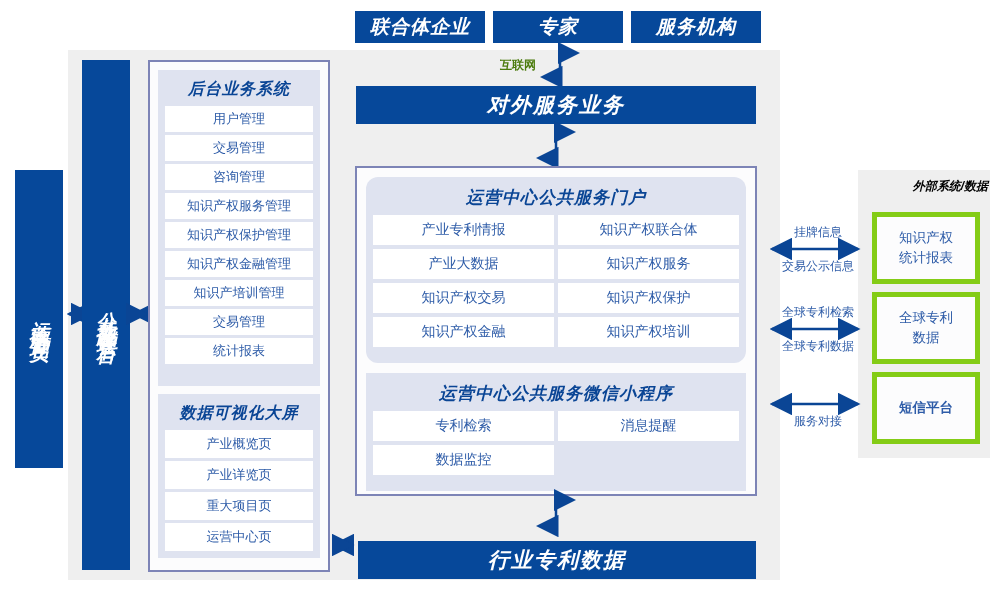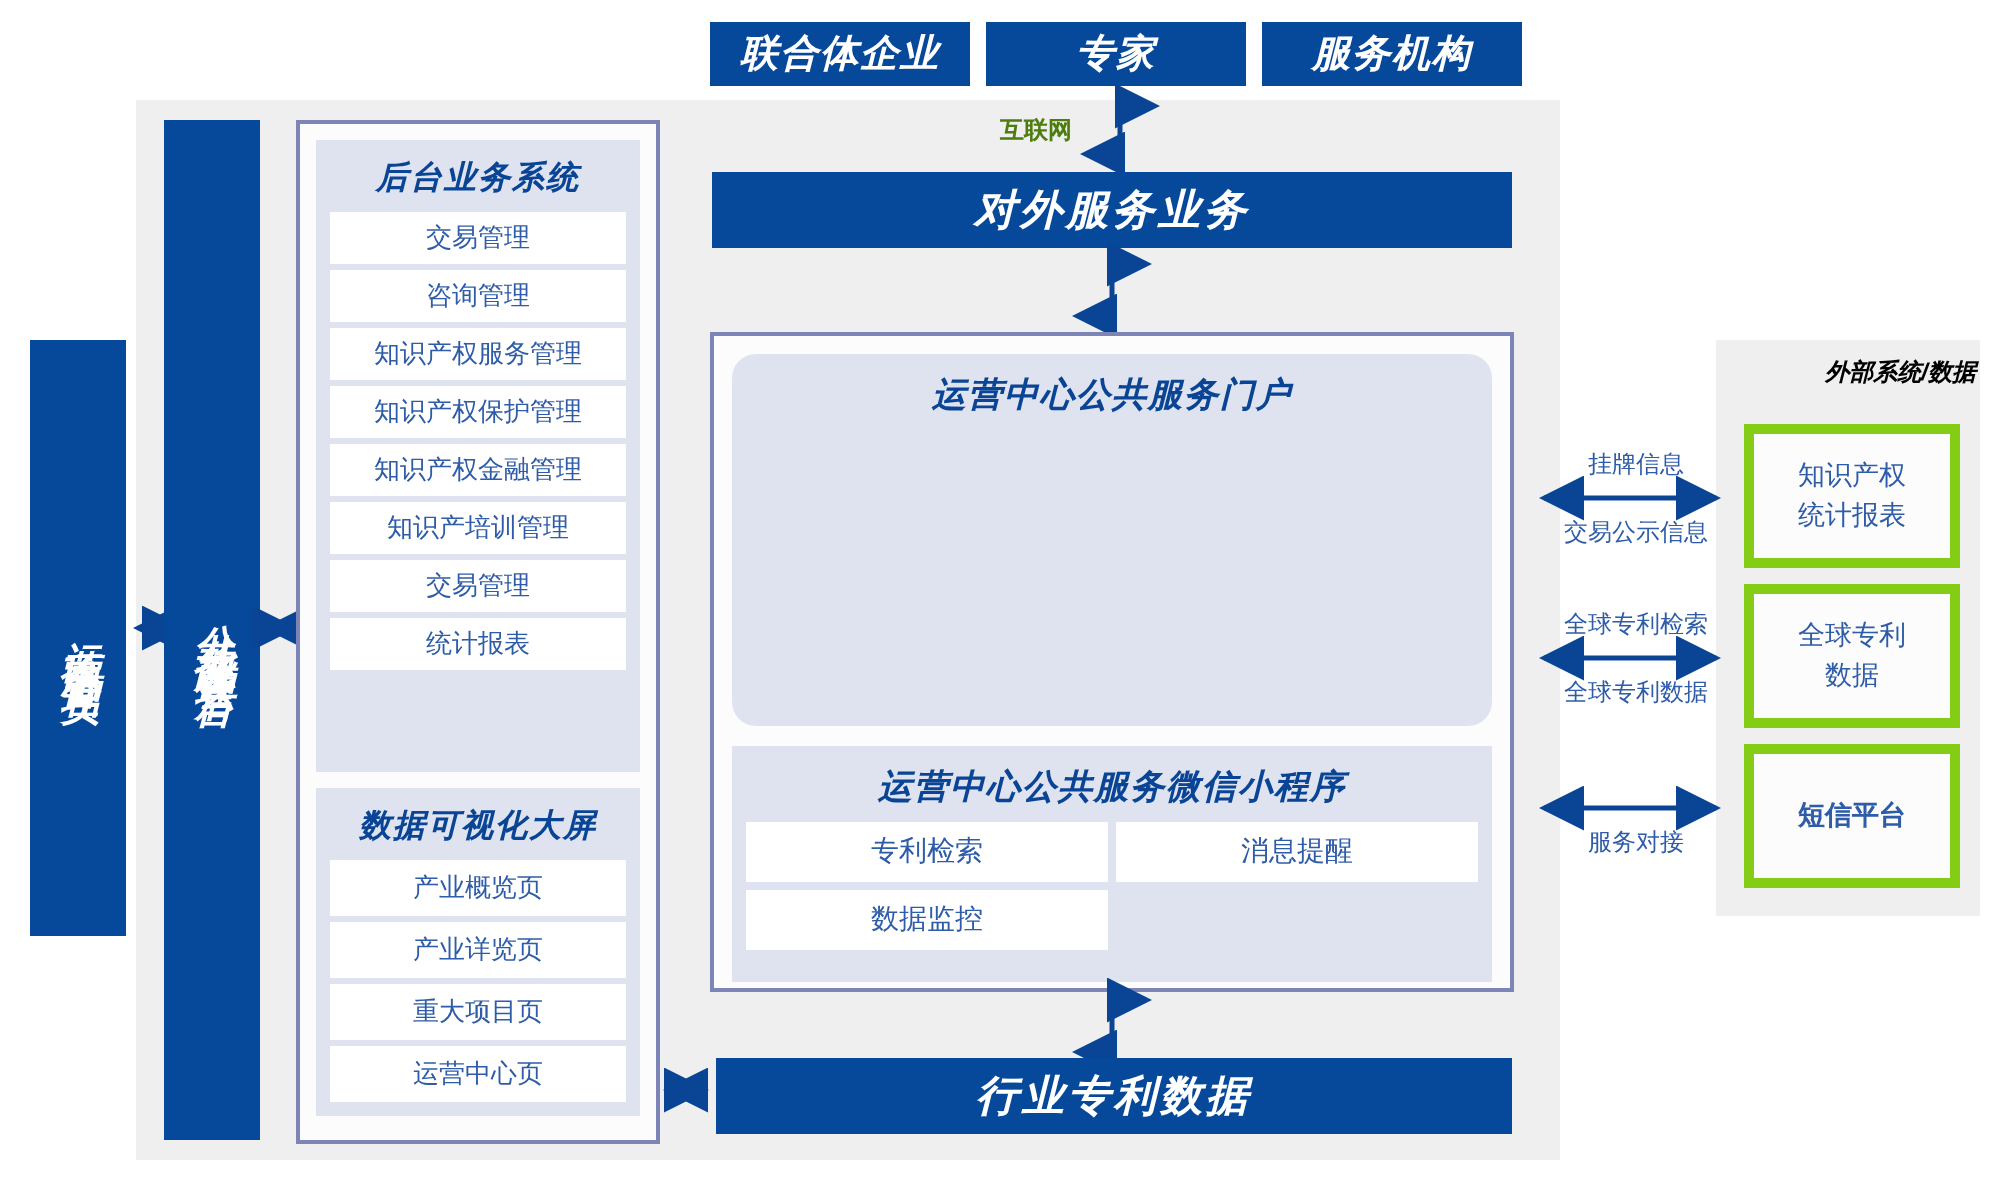--- a/index.html
+++ b/index.html
@@ -169,20 +169,21 @@
 </div>
 
 <svg class="arrow" style="left:130px;top:306px;width:22px;height:16px;">
   <line x1="4" y1="8" x2="16" y2="8" stroke="#0A4595" stroke-width="2.5" marker-start="url(#ahL)" marker-end="url(#ahR)"></line>
 </svg>
 
 <div class="abs panel" style="left:148px;top:60px;width:182px;height:512px;padding:8px;">
 
   <div class="group" style="height:316px;">
     <div class="group-title">后台业务系统</div>
+    <div class="cell">用户管理</div>
     <div class="cell">交易管理</div>
     <div class="cell">咨询管理</div>
     <div class="cell">知识产权服务管理</div>
     <div class="cell">知识产权保护管理</div>
     <div class="cell">知识产权金融管理</div>
     <div class="cell">知识产培训管理</div>
     <div class="cell">交易管理</div>
     <div class="cell">统计报表</div>
   </div>
 
@@ -196,37 +197,47 @@
 </div>
 
 <svg class="arrow" style="left:330px;top:537px;width:28px;height:16px;">
   <line x1="4" y1="8" x2="22" y2="8" stroke="#0A4595" stroke-width="2.5" marker-start="url(#ahL)" marker-end="url(#ahR)"></line>
 </svg>
 
 <div class="abs panel" style="left:355px;top:166px;width:402px;height:330px;padding:9px;">
 
   <div class="group" style="height:186px;border-radius:12px;">
     <div class="group-title" style="font-size:17px;">运营中心公共服务门户</div>
+    <div class="grid2">
+      <div class="cell">产业专利情报</div>
+      <div class="cell">知识产权联合体</div>
+      <div class="cell">产业大数据</div>
+      <div class="cell">知识产权服务</div>
+      <div class="cell">知识产权交易</div>
+      <div class="cell">知识产权保护</div>
+      <div class="cell">知识产权金融</div>
+      <div class="cell">知识产权培训</div>
+    </div>
   </div>
 
   <div class="group" style="height:118px;margin-top:10px;">
     <div class="group-title" style="font-size:17px;">运营中心公共服务微信小程序</div>
     <div class="grid2">
       <div class="cell">专利检索</div>
       <div class="cell">消息提醒</div>
       <div class="cell">数据监控</div>
     </div>
   </div>
 </div>
 
 <svg class="arrow" style="left:548px;top:495px;width:16px;height:38px;">
   <line x1="8" y1="5" x2="8" y2="31" stroke="#0A4595" stroke-width="2.5" marker-start="url(#ahU)" marker-end="url(#ahD)"></line>
 </svg>
 
-<div class="abs blue" style="left:358px;top:529px;width:398px;height:38px;font-size:21px;letter-spacing:2px;">
+<div class="abs blue" style="left:358px;top:541px;width:398px;height:38px;font-size:21px;letter-spacing:2px;">
   <span>行业专利数据</span>
 </div>
 
 <div class="abs" id="ext-panel"></div>
 <div id="ext-title">外部系统/数据</div>
 
 <div class="ext-box" style="top:212px;height:72px;">
   <span>
     <span>知识产权</span><br>
     <span>统计报表</span>

